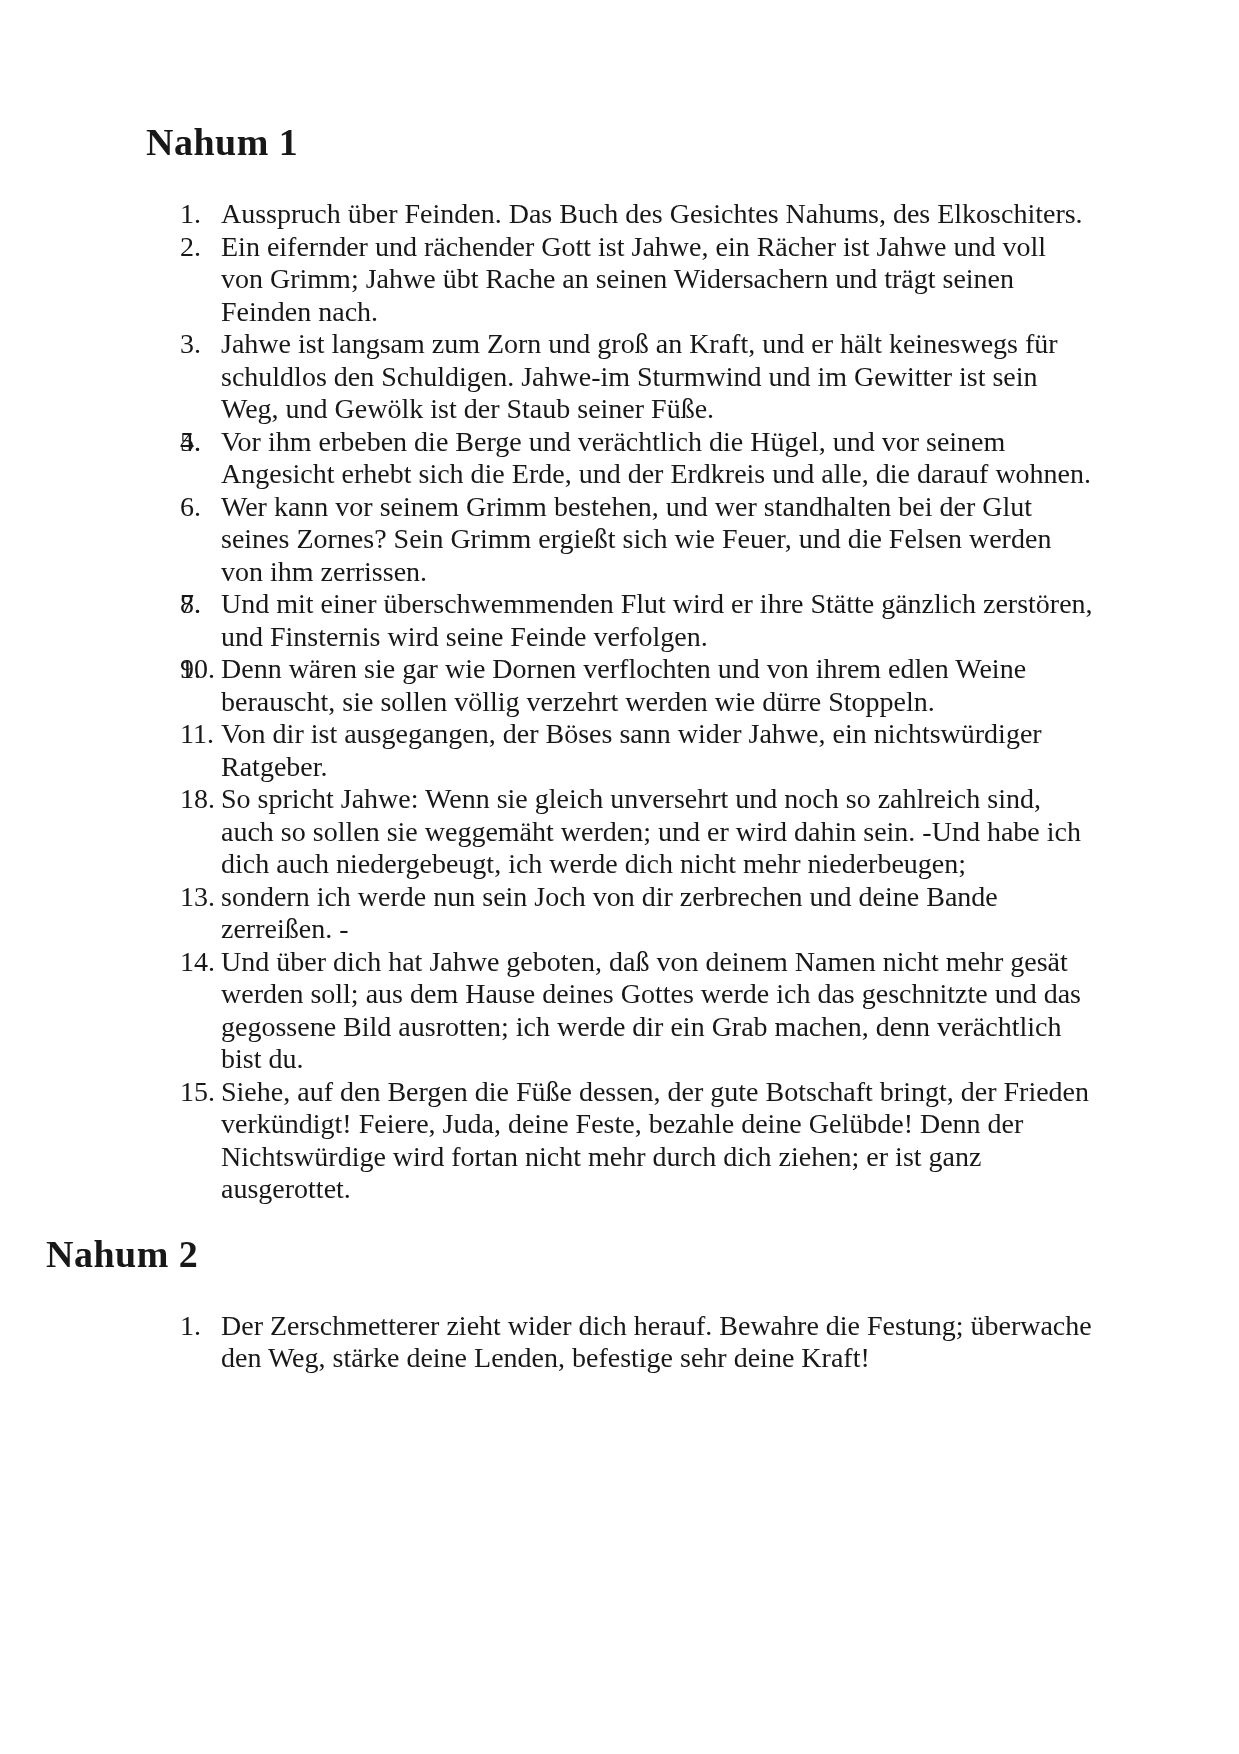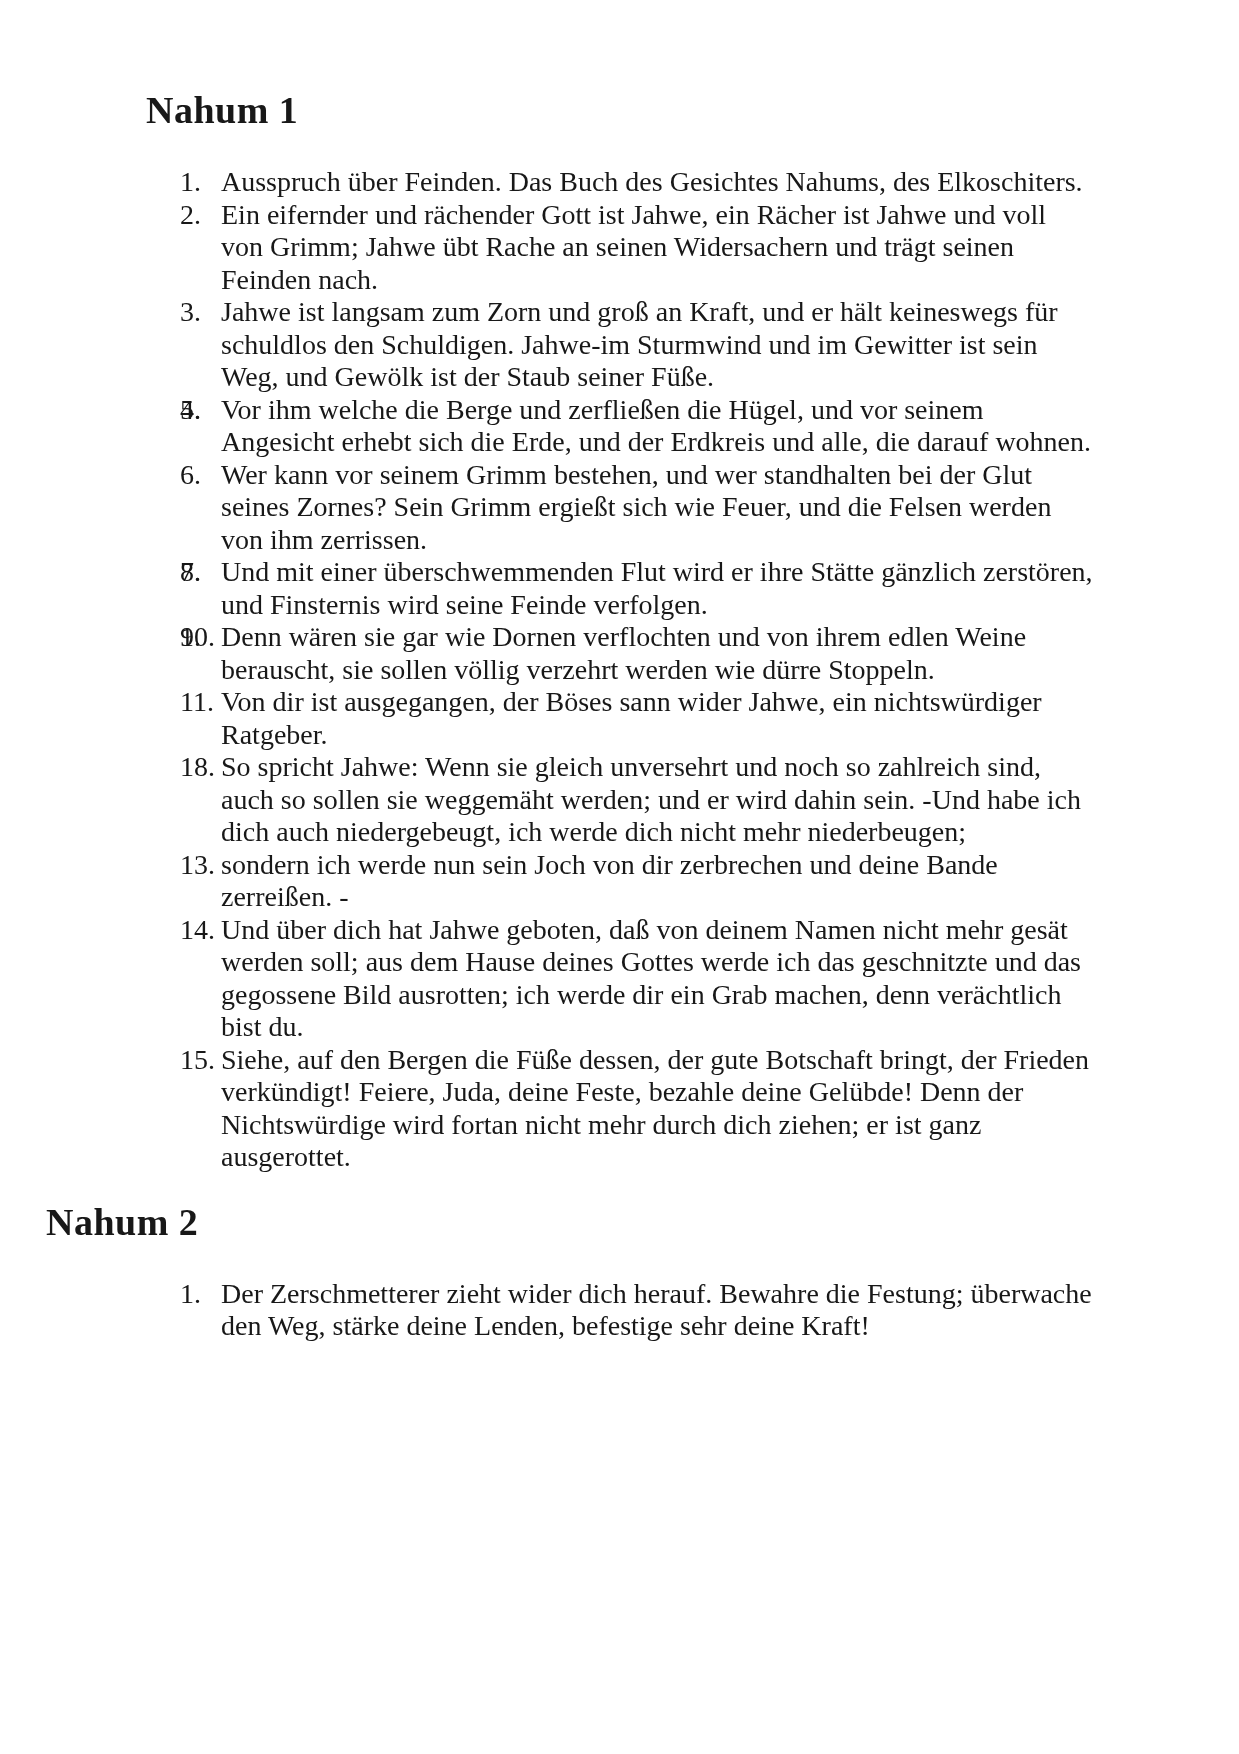--- a/index.html
+++ b/index.html
@@ -5,21 +5,21 @@
   html, body { margin: 0; padding: 0; }
   .page {
     position: relative;
     width: 1239px;
     height: 1754px;
     background: #ffffff;
     font-family: "Liberation Serif", serif;
     color: #181818;
     overflow: hidden;
     box-sizing: border-box;
-    padding-top: 88px;
+    padding-top: 120px;
   }
   .heading {
     font-size: 38px;
     line-height: 44px;
     font-weight: bold;
     margin: 0 0 34px 146px;
     letter-spacing: 0.5px;
   }
   .heading.second {
     margin-top: 26px;
@@ -59,21 +59,21 @@
     <li class="verse-item">
       <span class="verse-num">2.</span><span>Ein eifernder und rächender Gott ist Jahwe, ein Rächer ist Jahwe und voll von Grimm; Jahwe übt Rache an seinen Widersachern und trägt seinen Feinden nach.</span>
     </li>
     <li class="verse-item">
       <span class="verse-num">3.</span><span>Jahwe ist langsam zum Zorn und groß an Kraft, und er hält keineswegs für schuldlos den Schuldigen. Jahwe-im Sturmwind und im Gewitter ist sein Weg, und Gewölk ist der Staub seiner Füße.</span>
     </li>
     <li class="verse-item">
       <span class="verse-num">4.</span>
     </li>
     <li class="verse-item">
-      <span class="verse-num">5.</span><span>Vor ihm welche die Berge und zerfließen die Hügel, und vor seinem Angesicht erhebt sich die Erde, und der Erdkreis und alle, die darauf wohnen.</span>
+      <span class="verse-num">5.</span><span>Vor ihm erbeben die Berge und verächtlich die Hügel, und vor seinem Angesicht erhebt sich die Erde, und der Erdkreis und alle, die darauf wohnen.</span>
     </li>
     <li class="verse-item">
       <span class="verse-num">6.</span><span>Wer kann vor seinem Grimm bestehen, und wer standhalten bei der Glut seines Zornes? Sein Grimm ergießt sich wie Feuer, und die Felsen werden von ihm zerrissen.</span>
     </li>
     <li class="verse-item">
       <span class="verse-num">7.</span>
     </li>
     <li class="verse-item">
       <span class="verse-num">8.</span><span>Und mit einer überschwemmenden Flut wird er ihre Stätte gänzlich zerstören, und Finsternis wird seine Feinde verfolgen.</span>
     </li>

